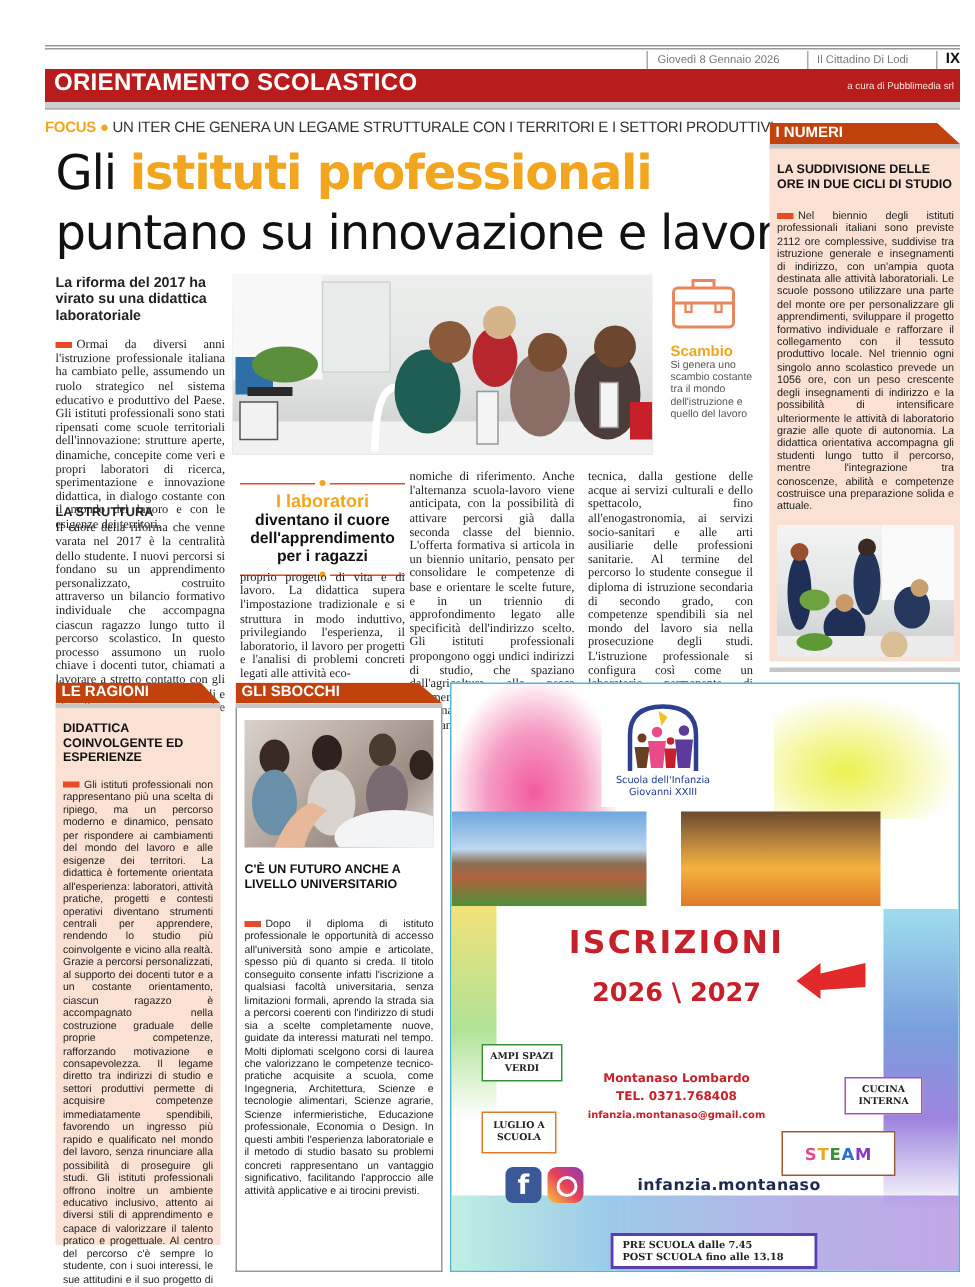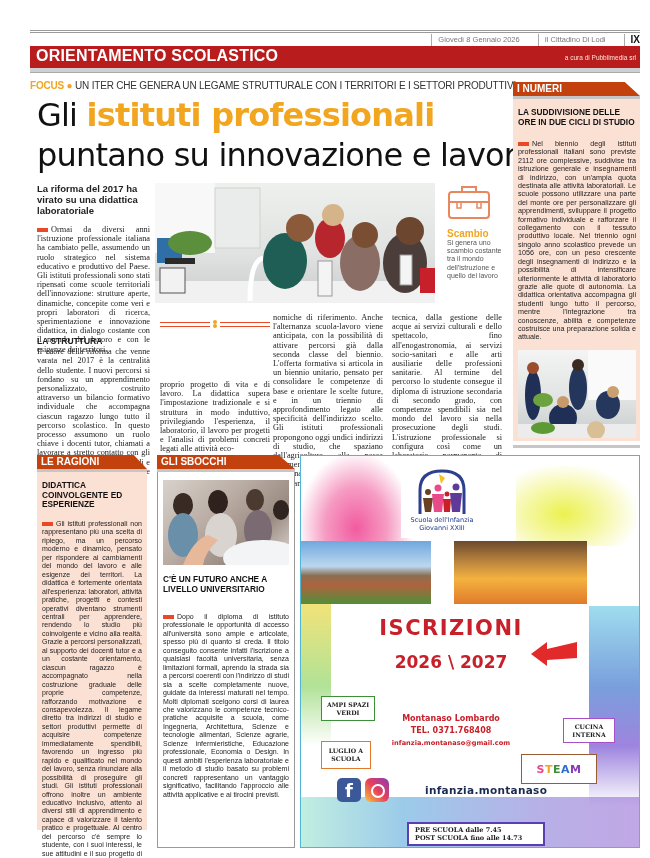--- a/index.html
+++ b/index.html
@@ -188,20 +188,24 @@
   <div class="title">Scambio</div>
   <div class="text">Si genera uno scambio costante tra il mondo dell'istruzione e quello del lavoro</div>
 </div>
 
 <div class="abs quote">
   <div class="rule">
       <span class="ln"></span>
       <span class="dot"></span>
       <span class="ln"></span>
     </div>
+  <div class="text">
+    <span class="hl">I laboratori</span><br>
+    <span>diventano il cuore dell'apprendimento per i ragazzi</span>
+  </div>
   <div class="rule">
       <span class="ln"></span>
       <span class="dot"></span>
       <span class="ln"></span>
     </div>
 </div>
 
 <div class="abs body-text col2">proprio progetto di vita e di lavoro. La didattica supera l'impostazione tradizionale e si struttura in modo induttivo, privilegiando l'esperienza, il laboratorio, il lavoro per progetti e l'analisi di problemi concreti legati alle attività eco-</div>
 <div class="abs body-text col3">nomiche di riferimento. Anche l'alternanza scuola-lavoro viene anticipata, con la possibilità di attivare percorsi già dalla seconda classe del biennio. L'offerta formativa si articola in un biennio unitario, pensato per consolidare le competenze di base e orientare le scelte future, e in un triennio di approfondimento legato alle specificità dell'indirizzo scelto. Gli istituti professionali propongono oggi undici indirizzi di studio, che spaziano dall'agricoltura alla pesca commerciale, dall'industria e artigianato per il Made in Italy alla manutenzione</div>
 <div class="abs body-text col4">tecnica, dalla gestione delle acque ai servizi culturali e dello spettacolo, fino all'enogastronomia, ai servizi socio-sanitari e alle arti ausiliarie delle professioni sanitarie. Al termine del percorso lo studente consegue il diploma di istruzione secondaria di secondo grado, con competenze spendibili sia nel mondo del lavoro sia nella prosecuzione degli studi. L'istruzione professionale si configura così come un laboratorio permanente di innovazione, capace di adattare i propri percorsi alle esigenze del territorio e alle priorità indicate dalle regioni.</div>
@@ -320,16 +324,16 @@
 
   <div class="ad-social">
     <div class="fb">f</div>
     <div class="ig"></div>
     <span class="handle">infanzia.montanaso</span>
   </div>
 
   <div class="ad-box hours">
     <div>
       <div>PRE SCUOLA dalle 7.45</div>
-      <div>POST SCUOLA fino alle 14.73</div>
+      <div>POST SCUOLA fino alle 13.18</div>
     </div>
   </div>
 </div>
 
 </body></html>

